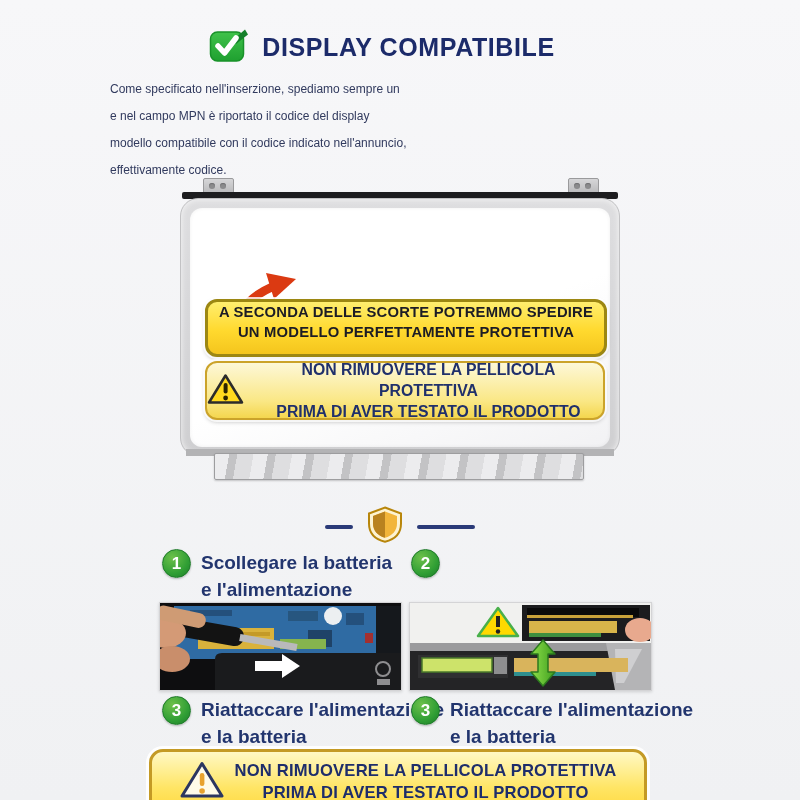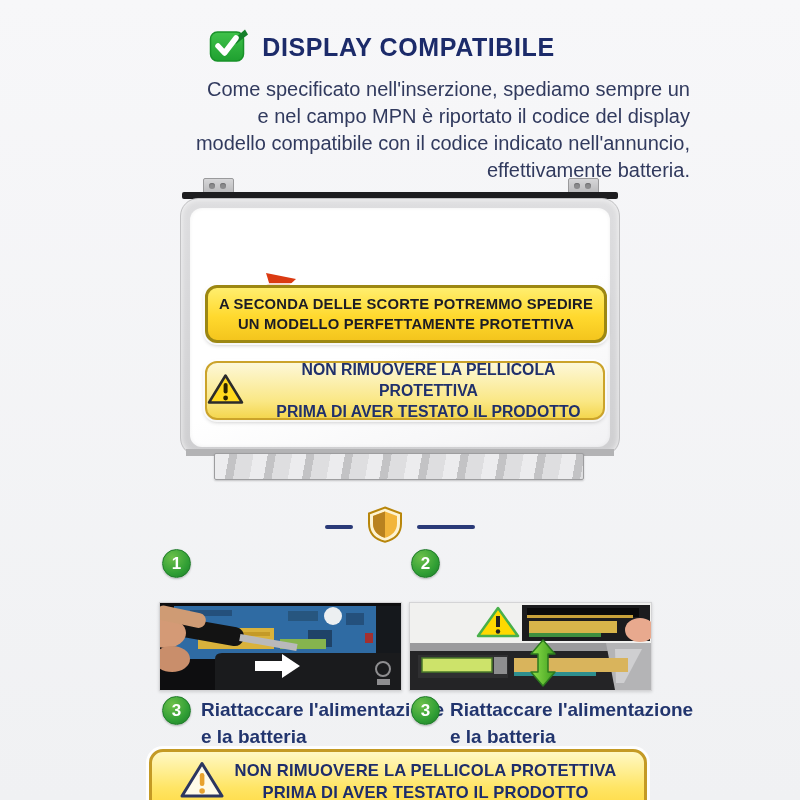--- a/index.html
+++ b/index.html
@@ -5,21 +5,21 @@
   html,body{margin:0;padding:0;}
   body{font-family:"Liberation Sans", sans-serif; background:#e9eaec;}
   .canvas{position:relative;width:800px;height:800px;overflow:hidden;
           background:linear-gradient(#f7f7f9,#f0f1f3);}
   
   .hdr{position:absolute;top:28px;left:0;right:0;display:flex;justify-content:center;
        align-items:center;gap:13px;transform:translateX(-18px);}
   .hdr-title{font-size:25px;font-weight:700;color:#1c2b6a;letter-spacing:.6px;}
   
   .intro{position:absolute;top:76px;left:50%;transform:translateX(-50%);width:580px;
-         text-align:right;color:#313a5e;font-size:20px;line-height:27px;}
+         text-align:left;color:#313a5e;font-size:12px;line-height:27px;}
   
   .laptop{position:absolute;left:180px;top:177px;width:440px;height:302px;}
   .bracket{position:absolute;top:1px;width:29px;height:16px;background:linear-gradient(#d6d6d8,#b6b6b8);
            border:1px solid #9a9a9c;border-radius:2px;}
   .bracket .hole{position:absolute;top:4px;width:6px;height:6px;border-radius:50%;
                  background:#8b8b8d;box-shadow:inset 0 1px 1px #6e6e70;}
   .bracket .h1{left:5px;} .bracket .h2{left:16px;}
   .bracket-l{left:23px;} .bracket-r{left:388px;}
   .topstrip{position:absolute;top:15px;left:2px;right:2px;height:7px;background:#1d1d1f;border-radius:2px;}
   .frame{position:absolute;top:21px;left:0;width:438px;height:256px;border:1px solid #c2c2c4;
@@ -28,23 +28,23 @@
   .screen{position:absolute;top:9px;left:9px;right:9px;bottom:8px;border-radius:12px;
           background:linear-gradient(160deg,#ffffff 55%,#f2f2f4);box-shadow:inset 0 0 4px rgba(0,0,0,.06);}
   .panel-bottom-edge{position:absolute;top:272px;left:6px;right:6px;height:7px;background:#b3b3b5;}
   .foil{position:absolute;top:276px;left:34px;right:36px;height:25px;border:1px solid #9d9d9f;border-radius:2px;
         background:repeating-linear-gradient(100deg,#ececee 0 14px,#c3c3c5 14px 22px,#dedee0 22px 38px);
         box-shadow:0 1px 2px rgba(0,0,0,.2);}
   .curved-arrow{position:absolute;left:42px;top:94px;}
   
   .plabel{position:absolute;left:25px;width:396px;border-radius:12px;text-align:center;
           box-shadow:0 0 0 2px rgba(255,255,255,.8),0 2px 4px rgba(0,0,0,.25);}
-  .plabel-stock{top:108px;height:52px;border:3px solid #9c8712;
+  .plabel-stock{top:122px;height:52px;border:3px solid #9c8712;
           background:linear-gradient(#ffee6e,#ffd92e 55%,#f4c51d);
-          display:flex;flex-direction:column;justify-content:center;}
+          display:flex;flex-direction:column;justify-content:flex-start;}
   .plabel-stock .ln{font-size:14.8px;font-weight:800;color:#1c1c25;letter-spacing:.2px;line-height:20px;}
   .plabel-film{top:184px;height:55px;border:2px solid #cba32a;
           background:linear-gradient(#fdf8d8,#fae784 70%,#f4d64e);
           display:flex;align-items:center;justify-content:center;gap:10px;}
   .plabel-film .txt .ln{font-size:15.8px;font-weight:700;color:#20306b;line-height:21px;}
   
   .proc-hdr{position:absolute;top:506px;left:0;right:0;display:flex;align-items:center;
             justify-content:center;gap:13px;}
   .dash{height:4px;background:#2a3a78;border-radius:2px;}
   .dash-l{width:28px;} .dash-r{width:58px;}
@@ -89,21 +89,21 @@
         <path d="M9 18 L15.5 25 L27 10" fill="none" stroke="#ffffff" stroke-width="5.5" stroke-linecap="round" stroke-linejoin="round"></path>
       </svg>
     </span>
     <span class="hdr-title">DISPLAY COMPATIBILE</span>
   </div>
 
   <div class="intro">
     <div>Come specificato nell'inserzione, spediamo sempre un</div>
     <div>e nel campo MPN è riportato il codice del display</div>
     <div>modello compatibile con il codice indicato nell'annuncio,</div>
-    <div>effettivamente batteria.</div>
+    <div>effettivamente codice.</div>
   </div>
 
   <div class="laptop">
     <div class="bracket bracket-l">
       <span class="hole h1"></span>
         <span class="hole h2"></span>
     </div>
     <div class="bracket bracket-r">
       <span class="hole h1"></span>
         <span class="hole h2"></span>
@@ -154,20 +154,24 @@
         <path d="M19 1.5 L35 7.5 V17.5 C35 27.5 28.5 33.5 19 35.8 C9.5 33.5 3 27.5 3 17.5 V7.5 Z" fill="#fdf3d2" stroke="#b8860b" stroke-width="2"></path>
         <path d="M19 5.5 L31 10 V17.5 C31 25 26 29.8 19 31.8 C12 29.8 7 25 7 17.5 V10 Z" fill="#f2b53a"></path>
         <path d="M19 5.5 L31 10 V17.5 C31 25 26 29.8 19 31.8 C12 29.8 7 25 7 17.5 V10 Z" fill="#b9821f" clip-path="url(#shl)"></path>
       </svg>
     </span>
     <span class="dash dash-r"></span>
   </div>
 
   <div class="step s1">
     <span class="badge">1</span>
+    <span class="txt">
+      <div>Scollegare la batteria</div>
+      <div>e l'alimentazione</div>
+    </span>
   </div>
 
   <div class="step s2">
     <span class="badge">2</span>
     <span class="txt">
     </span>
   </div>
 
   <div class="photo photo-1">
     <svg width="241" height="87" viewBox="0 0 241 87">

